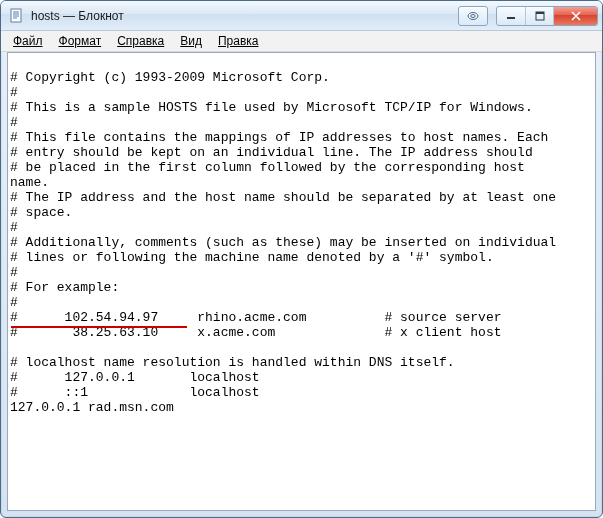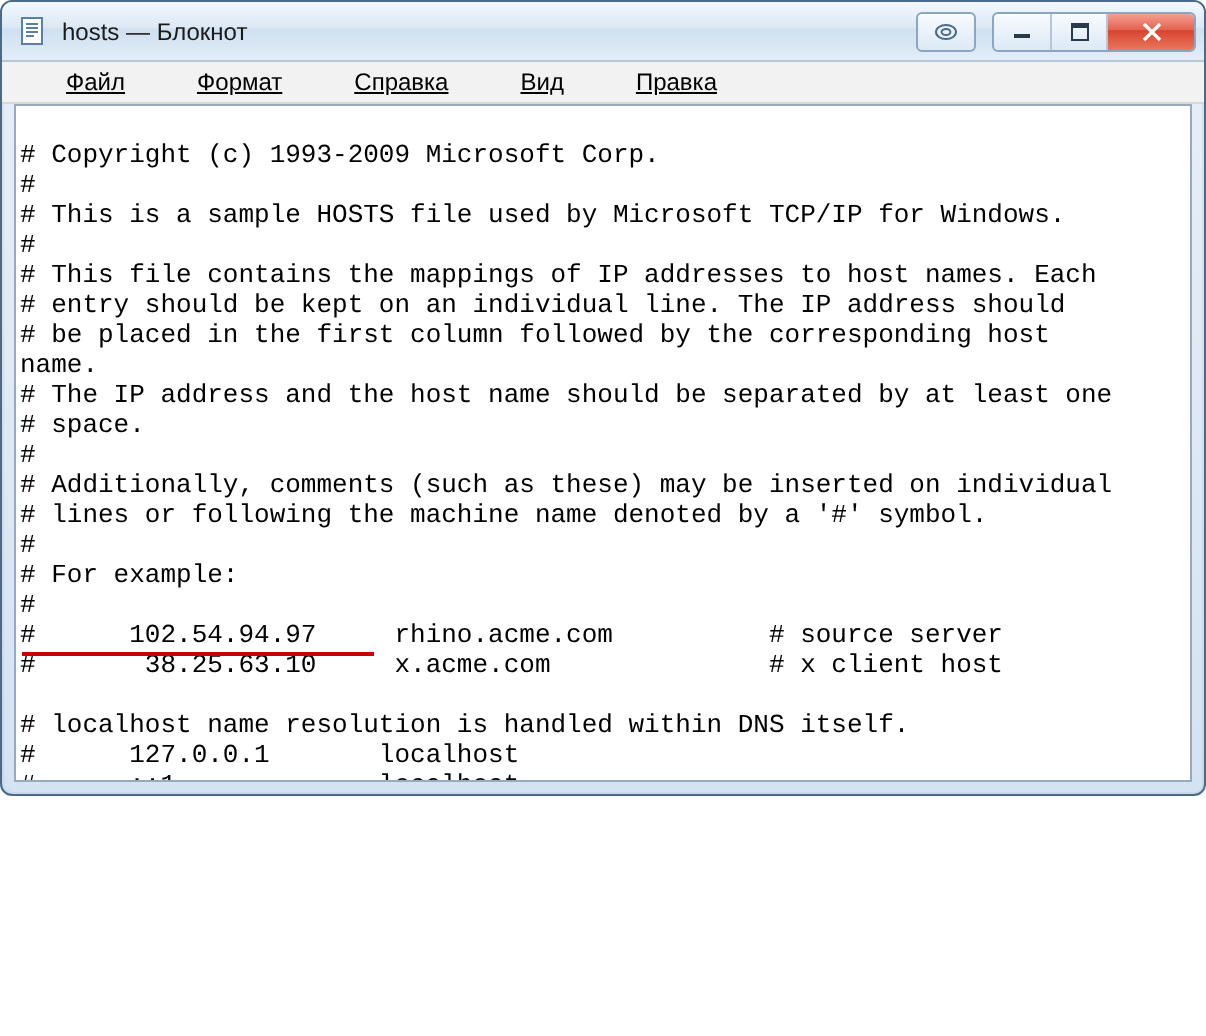--- a/index.html
+++ b/index.html
@@ -7,21 +7,21 @@
     margin: 0;
     padding: 0;
     font-family: "Segoe UI", Tahoma, sans-serif;
     background: #fff;
     width: 603px;
     height: 518px;
     overflow: hidden;
   }
   .window {
     width: 603px;
-    height: 398px;
+    height: 518px;
     border: 1px solid #4a6a8a;
     border-radius: 6px;
     background: linear-gradient(to bottom, #e8f0f8 0%, #d4e3f2 100%);
     display: flex;
     flex-direction: column;
     box-shadow: 0 0 0 1px rgba(0,0,0,.05) inset;
   }
   .titlebar {
     height: 30px;
     display: flex;
@@ -84,21 +84,21 @@
     display: flex;
     align-items: center;
     padding: 0 4px;
     font-size: 12px;
   }
   .menu-item {
     padding: 2px 8px;
     color: #000;
     cursor: default;
   }
-  .menu-item span.ul { text-decoration: underline; margin-left: 20px; }
+  .menu-item span.ul { text-decoration: underline; }
   .client {
     flex: 1;
     margin: 0 6px 6px 6px;
     background: #fff;
     border: 1px solid #9aaabd;
     overflow: hidden;
     position: relative;
   }
   .editor {
     font-family: "Courier New", monospace;

